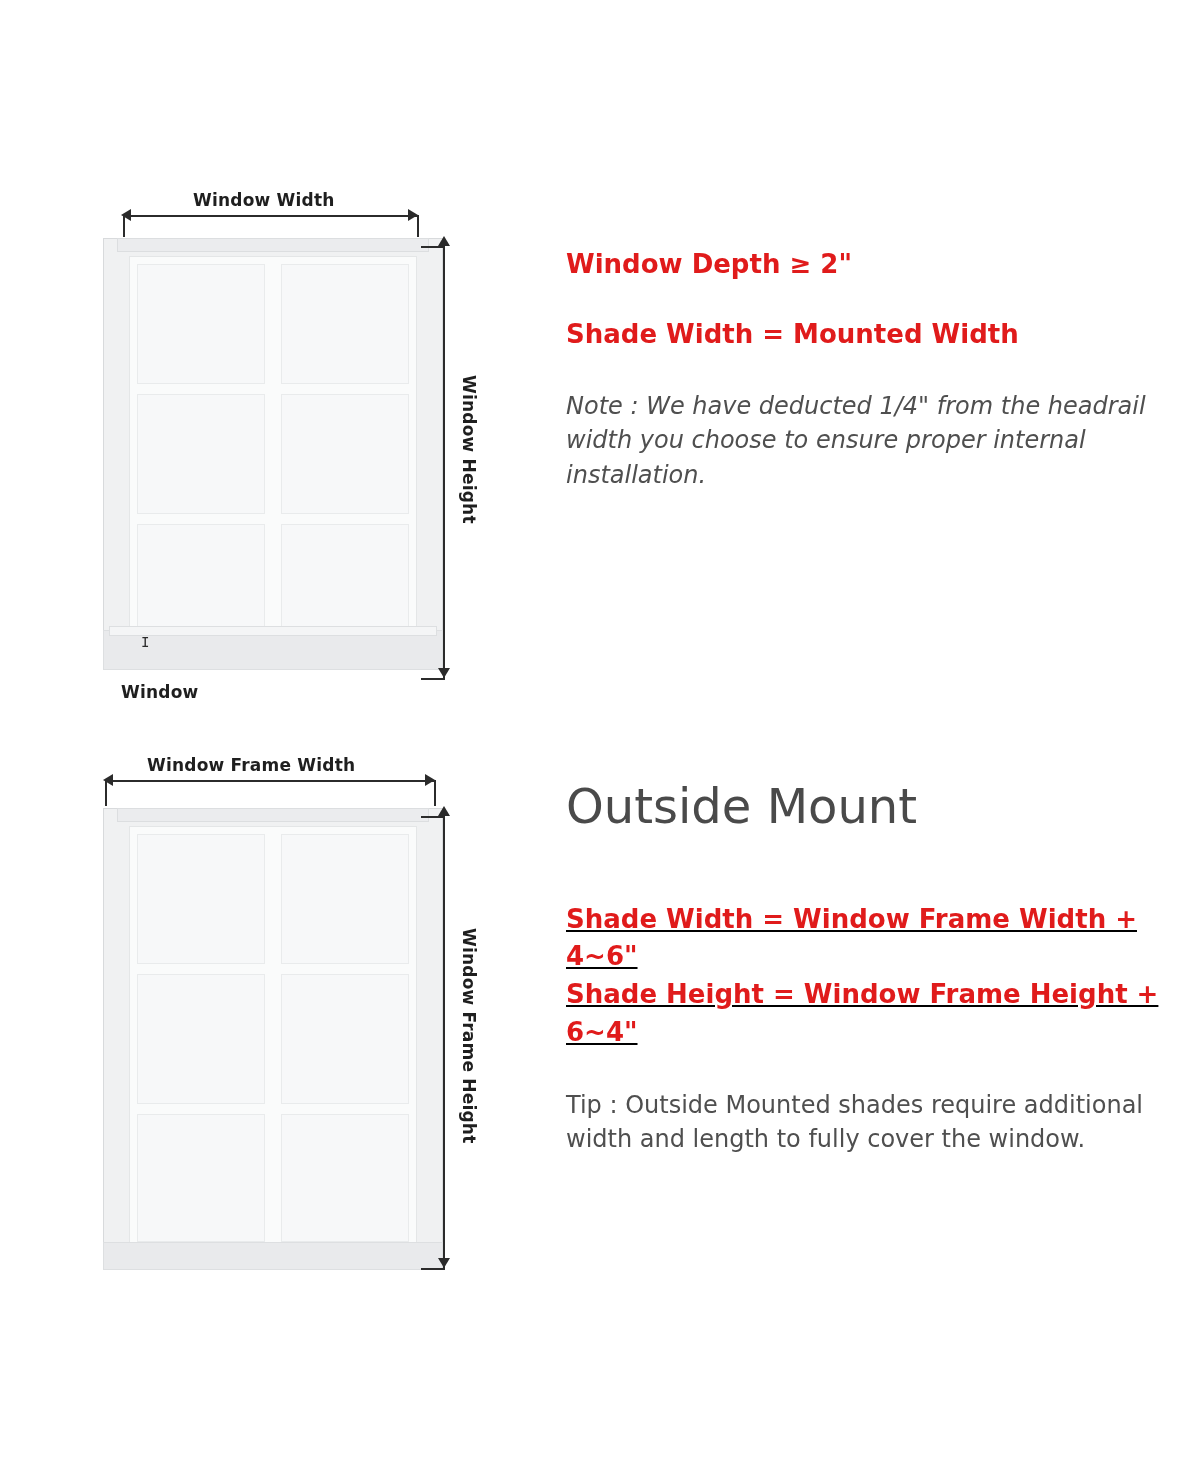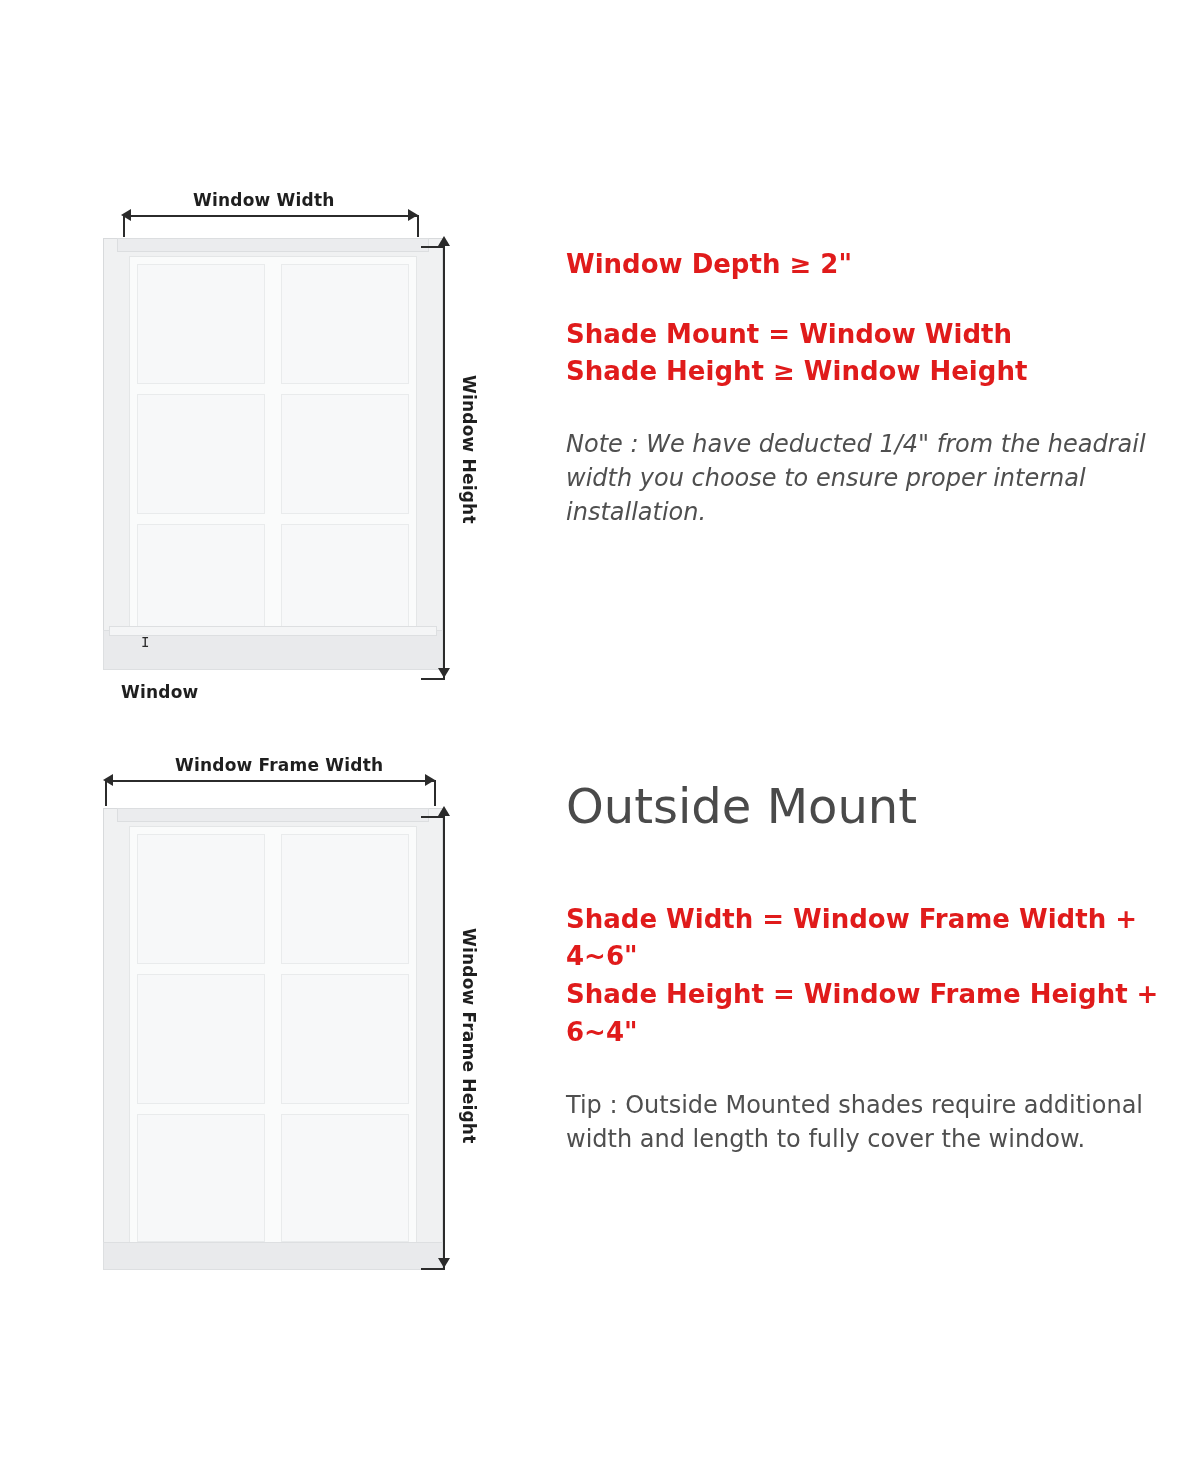--- a/index.html
+++ b/index.html
@@ -195,39 +195,38 @@
     <div class="tick-h" style="left:326px; top:56px; width:24px;"></div>
     <div class="tick-h" style="left:326px; top:488px; width:24px;"></div>
     <div class="dim-label vertical" style="left:384px; top:185px;">Window Height</div>
   </div>
 
   <div class="text-col" style="top:182px;">
     <div class="rule-block" style="margin-top:64px;">
       <p class="rule">Window Depth ≥ 2"</p>
     </div>
     <div class="rule-block" style="margin-top:32px;">
-      <p class="rule">Shade Mount = Window Width</p>
-      <p class="rule">Shade Height ≥ Window Height</p>
+      <p class="rule">Shade Width = Mounted Width</p>
     </div>
     <div class="rule-block" style="margin-top:36px;font-style:italic;">
       <p class="note">Note : We have deducted 1/4" from the headrail width you choose to ensure proper internal installation.</p>
     </div>
   </div>
 </div>
 
 <div class="section" id="section-outside">
 
   <div class="diagram" id="diagram-outside">
 
     <div class="measure-line-h" style="left:10px; top:30px; width:330px;"></div>
     <div class="arrow arrow-left" style="left:8px; top:24px;"></div>
     <div class="arrow arrow-right" style="left:330px; top:24px;"></div>
     <div class="tick-v" style="left:10px; top:30px; height:26px;"></div>
     <div class="tick-v" style="left:339px; top:30px; height:26px;"></div>
-    <div class="dim-label" style="left:52px; top:5px;margin-left:28px;">Window Frame Width</div>
+    <div class="dim-label" style="left:52px; top:5px;">Window Frame Width</div>
 
     <div class="window-outer" style="left:8px; top:58px; width:340px; height:462px;"></div>
     <div class="window-inner" style="left:34px; top:76px; width:288px; height:426px;"></div>
 
     <div class="headrail" style="left:22px; top:58px; width:312px; height:14px;"></div>
 
     <div class="pane" style="left:42px; top:84px; width:128px; height:130px;"></div>
     <div class="pane" style="left:186px; top:84px; width:128px; height:130px;"></div>
     <div class="pane" style="left:42px; top:224px; width:128px; height:130px;"></div>
     <div class="pane" style="left:186px; top:224px; width:128px; height:130px;"></div>
@@ -239,21 +238,21 @@
     <div class="measure-line-v" style="left:348px; top:66px; height:452px;"></div>
     <div class="arrow arrow-up" style="left:343px; top:56px;"></div>
     <div class="arrow arrow-down" style="left:343px; top:508px;"></div>
     <div class="tick-h" style="left:326px; top:66px; width:24px;"></div>
     <div class="tick-h" style="left:326px; top:518px; width:24px;"></div>
     <div class="dim-label vertical" style="left:384px; top:178px;">Window Frame Height</div>
   </div>
 
   <div class="text-col" style="top:40px;">
     <h1 class="mount-title">Outside Mount</h1>
-    <div class="rule-block" style="margin-top:68px;">
+    <div class="rule-block" style="margin-top:68px;text-decoration:underline;">
       <p class="rule">Shade Width = Window Frame Width + 4~6"</p>
       <p class="rule">Shade Height = Window Frame Height + 6~4"</p>
     </div>
     <div class="rule-block" style="margin-top:36px;">
       <p class="note">Tip : Outside Mounted shades require additional width and length to fully cover the window.</p>
     </div>
   </div>
 </div>
 
 </body></html>

